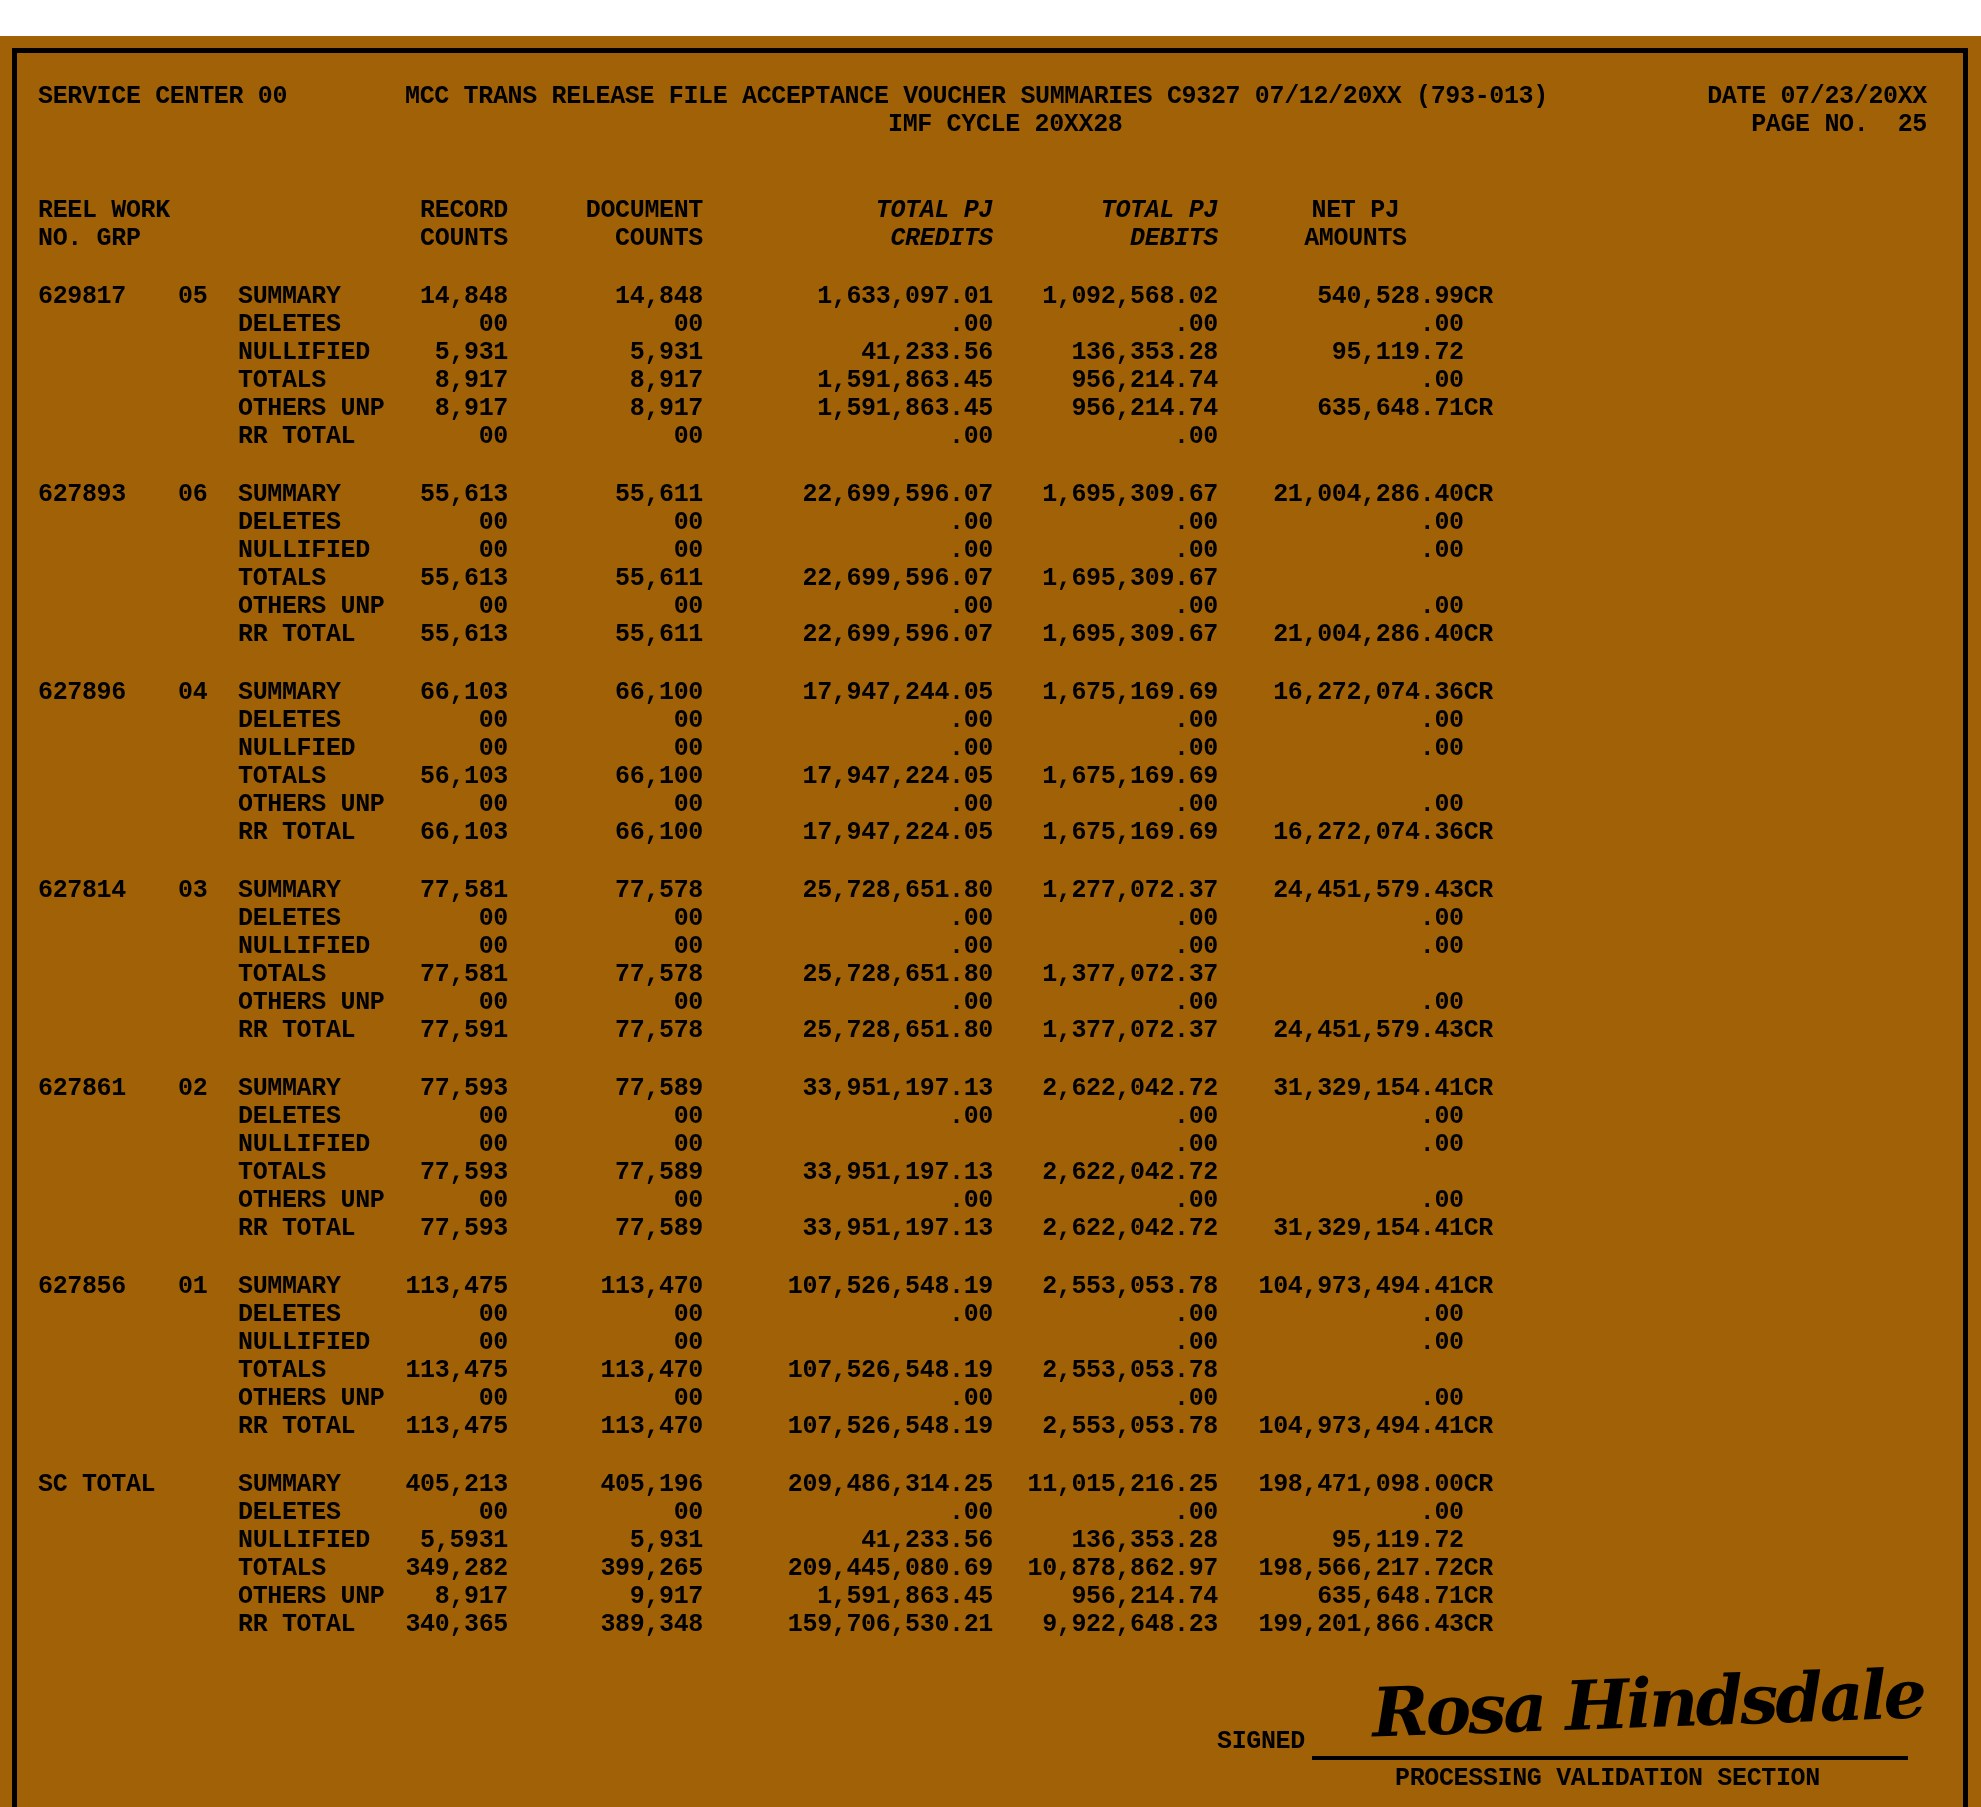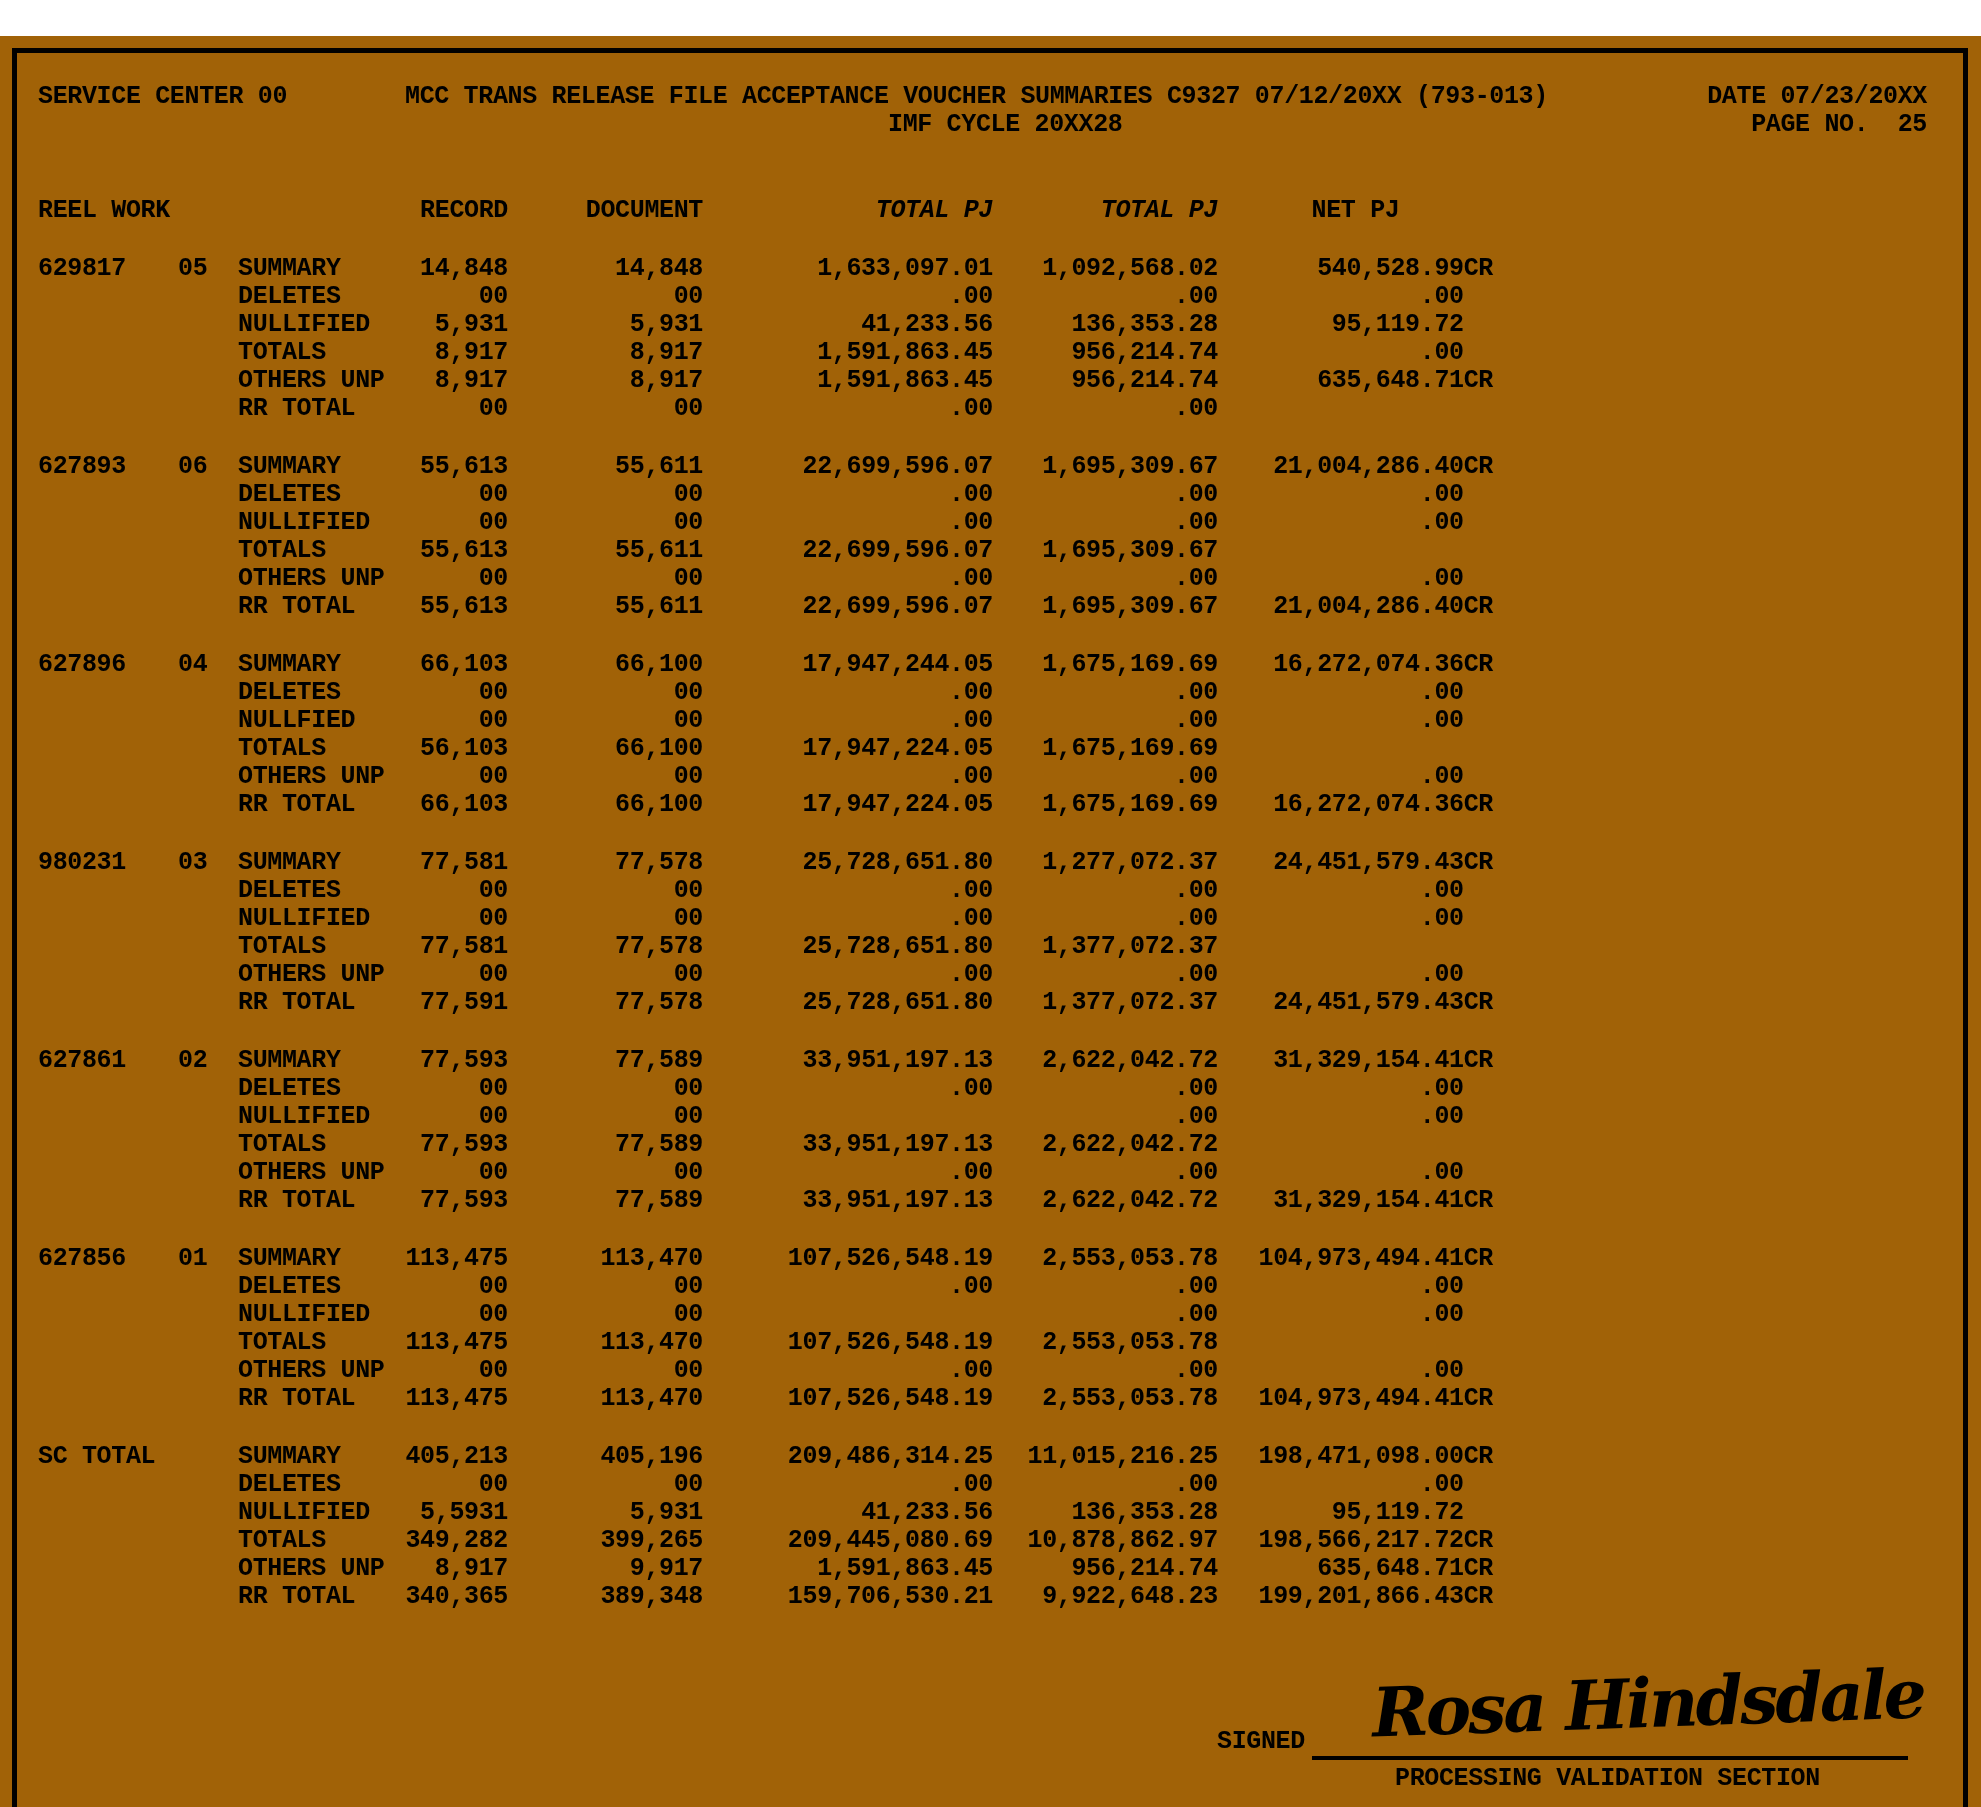--- a/index.html
+++ b/index.html
@@ -128,20 +128,29 @@
     <thead>
       <tr>
         <th class="h-left" colspan="2">REEL WORK</th>
         <th class="h-left"></th>
         <th class="h-num">RECORD</th>
         <th class="h-num">DOCUMENT</th>
         <th class="h-num h-pad15">TOTAL PJ</th>
         <th class="h-num h-pad15">TOTAL PJ</th>
         <th class="h-num h-pad20">NET PJ</th>
       </tr>
+      <tr>
+        <th class="h-left" colspan="2">NO. GRP</th>
+        <th class="h-left"></th>
+        <th class="h-num">COUNTS</th>
+        <th class="h-num">COUNTS</th>
+        <th class="h-num h-pad15">CREDITS</th>
+        <th class="h-num h-pad15">DEBITS</th>
+        <th class="h-num h-pad20">AMOUNTS</th>
+      </tr>
       <tr class="spacer">
           <th colspan="8"></th>
         </tr>
     </thead>
     <tbody>
         <tr>
           <td class="cell-left">629817</td>
           <td class="cell-left">05</td>
           <td class="cell-left">SUMMARY</td>
           <td class="cell-num">14,848</td>
@@ -323,21 +332,21 @@
           <td class="cell-num">66,103</td>
           <td class="cell-num">66,100</td>
           <td class="cell-num">17,947,224.05</td>
           <td class="cell-num">1,675,169.69</td>
           <td class="cell-num">16,272,074.36CR</td>
         </tr>
         <tr class="sep">
           <td colspan="8"></td>
         </tr>
         <tr>
-          <td class="cell-left">980231</td>
+          <td class="cell-left">627814</td>
           <td class="cell-left">03</td>
           <td class="cell-left">SUMMARY</td>
           <td class="cell-num">77,581</td>
           <td class="cell-num">77,578</td>
           <td class="cell-num">25,728,651.80</td>
           <td class="cell-num">1,277,072.37</td>
           <td class="cell-num">24,451,579.43CR</td>
         </tr>
         <tr>
           <td class="cell-left"></td>

